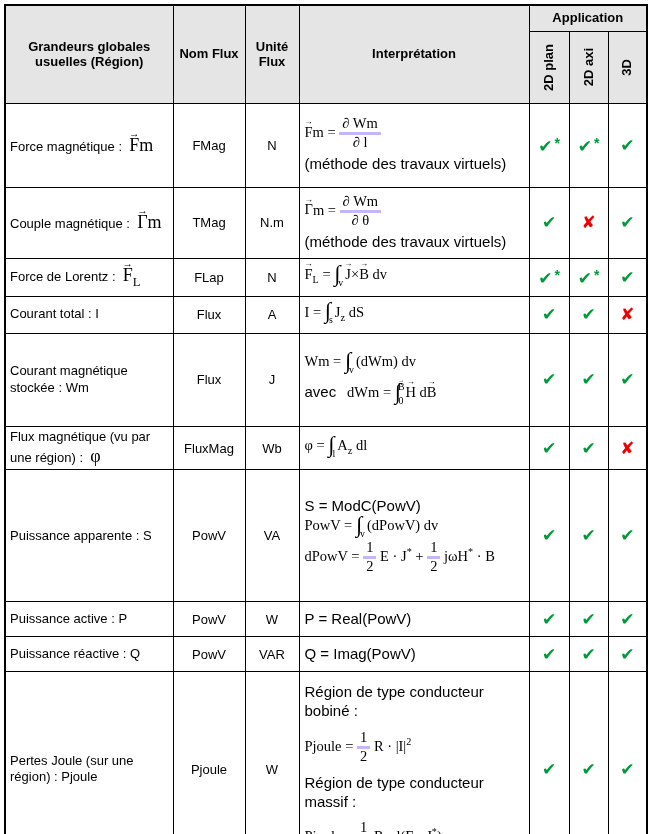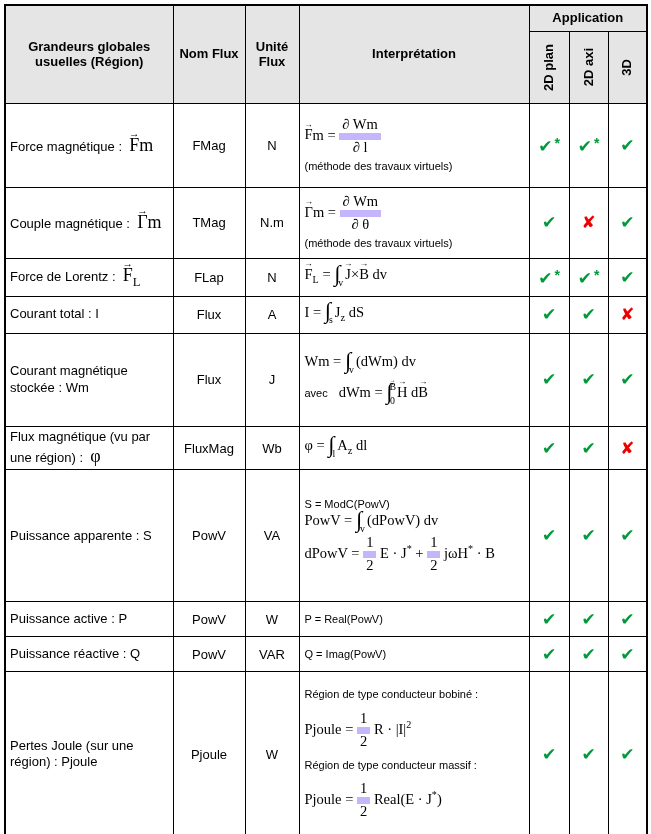--- a/index.html
+++ b/index.html
@@ -25,24 +25,24 @@
   td.interp{text-align:left;padding:2px 2px 2px 5px;}
   td.app{text-align:center;font-size:17px;line-height:1;}
   .check{color:var(--ck);}
   .cross{color:var(--cx);}
   .star{font-weight:bold;vertical-align:4px;margin-left:2px;font-size:14px;}
   .rotbox{display:flex;align-items:center;justify-content:center;height:70px;}
   .rot{writing-mode:vertical-rl;transform:rotate(180deg);font-size:13px;font-weight:bold;white-space:nowrap;}
   
   .ln{margin:4px 0;line-height:1.25;}
   .fm{font-family:"Liberation Serif",serif;font-size:14.5px;}
-  .sans{font-family:"Liberation Sans",sans-serif;font-size:11px;}
+  .sans{font-family:"Liberation Sans",sans-serif;font-size:15px;}
   .sym{font-family:"Liberation Serif",serif;font-size:18px;}
   .fr{display:inline-block;vertical-align:middle;text-align:center;line-height:1.1;}
-  .fr .n{display:block;border-bottom:7px solid #c4b5fd;padding:0 3px;}
+  .fr .n{display:block;border-bottom:3px solid #c4b5fd;padding:0 3px;}
   .fr .d{display:block;padding:0 3px;}
   .ig{font-size:1.55em;line-height:0.8;vertical-align:middle;position:relative;top:-0.08em;}
   .il{font-size:0.68em;vertical-align:-0.7em;margin-left:-2px;margin-right:2px;}
   .iu{font-size:0.68em;vertical-align:0.75em;margin-left:-3px;}
   .idn{font-size:0.68em;vertical-align:-0.7em;margin-left:-6px;margin-right:2px;}
   .sm{font-size:0.72em;}
   sup{font-size:0.7em;}
   sub{font-size:0.7em;}
   .vec{position:relative;display:inline-block;}
   .vec::after{content:"→";position:absolute;top:-0.66em;left:50%;transform:translateX(-50%);font-size:0.58em;}

